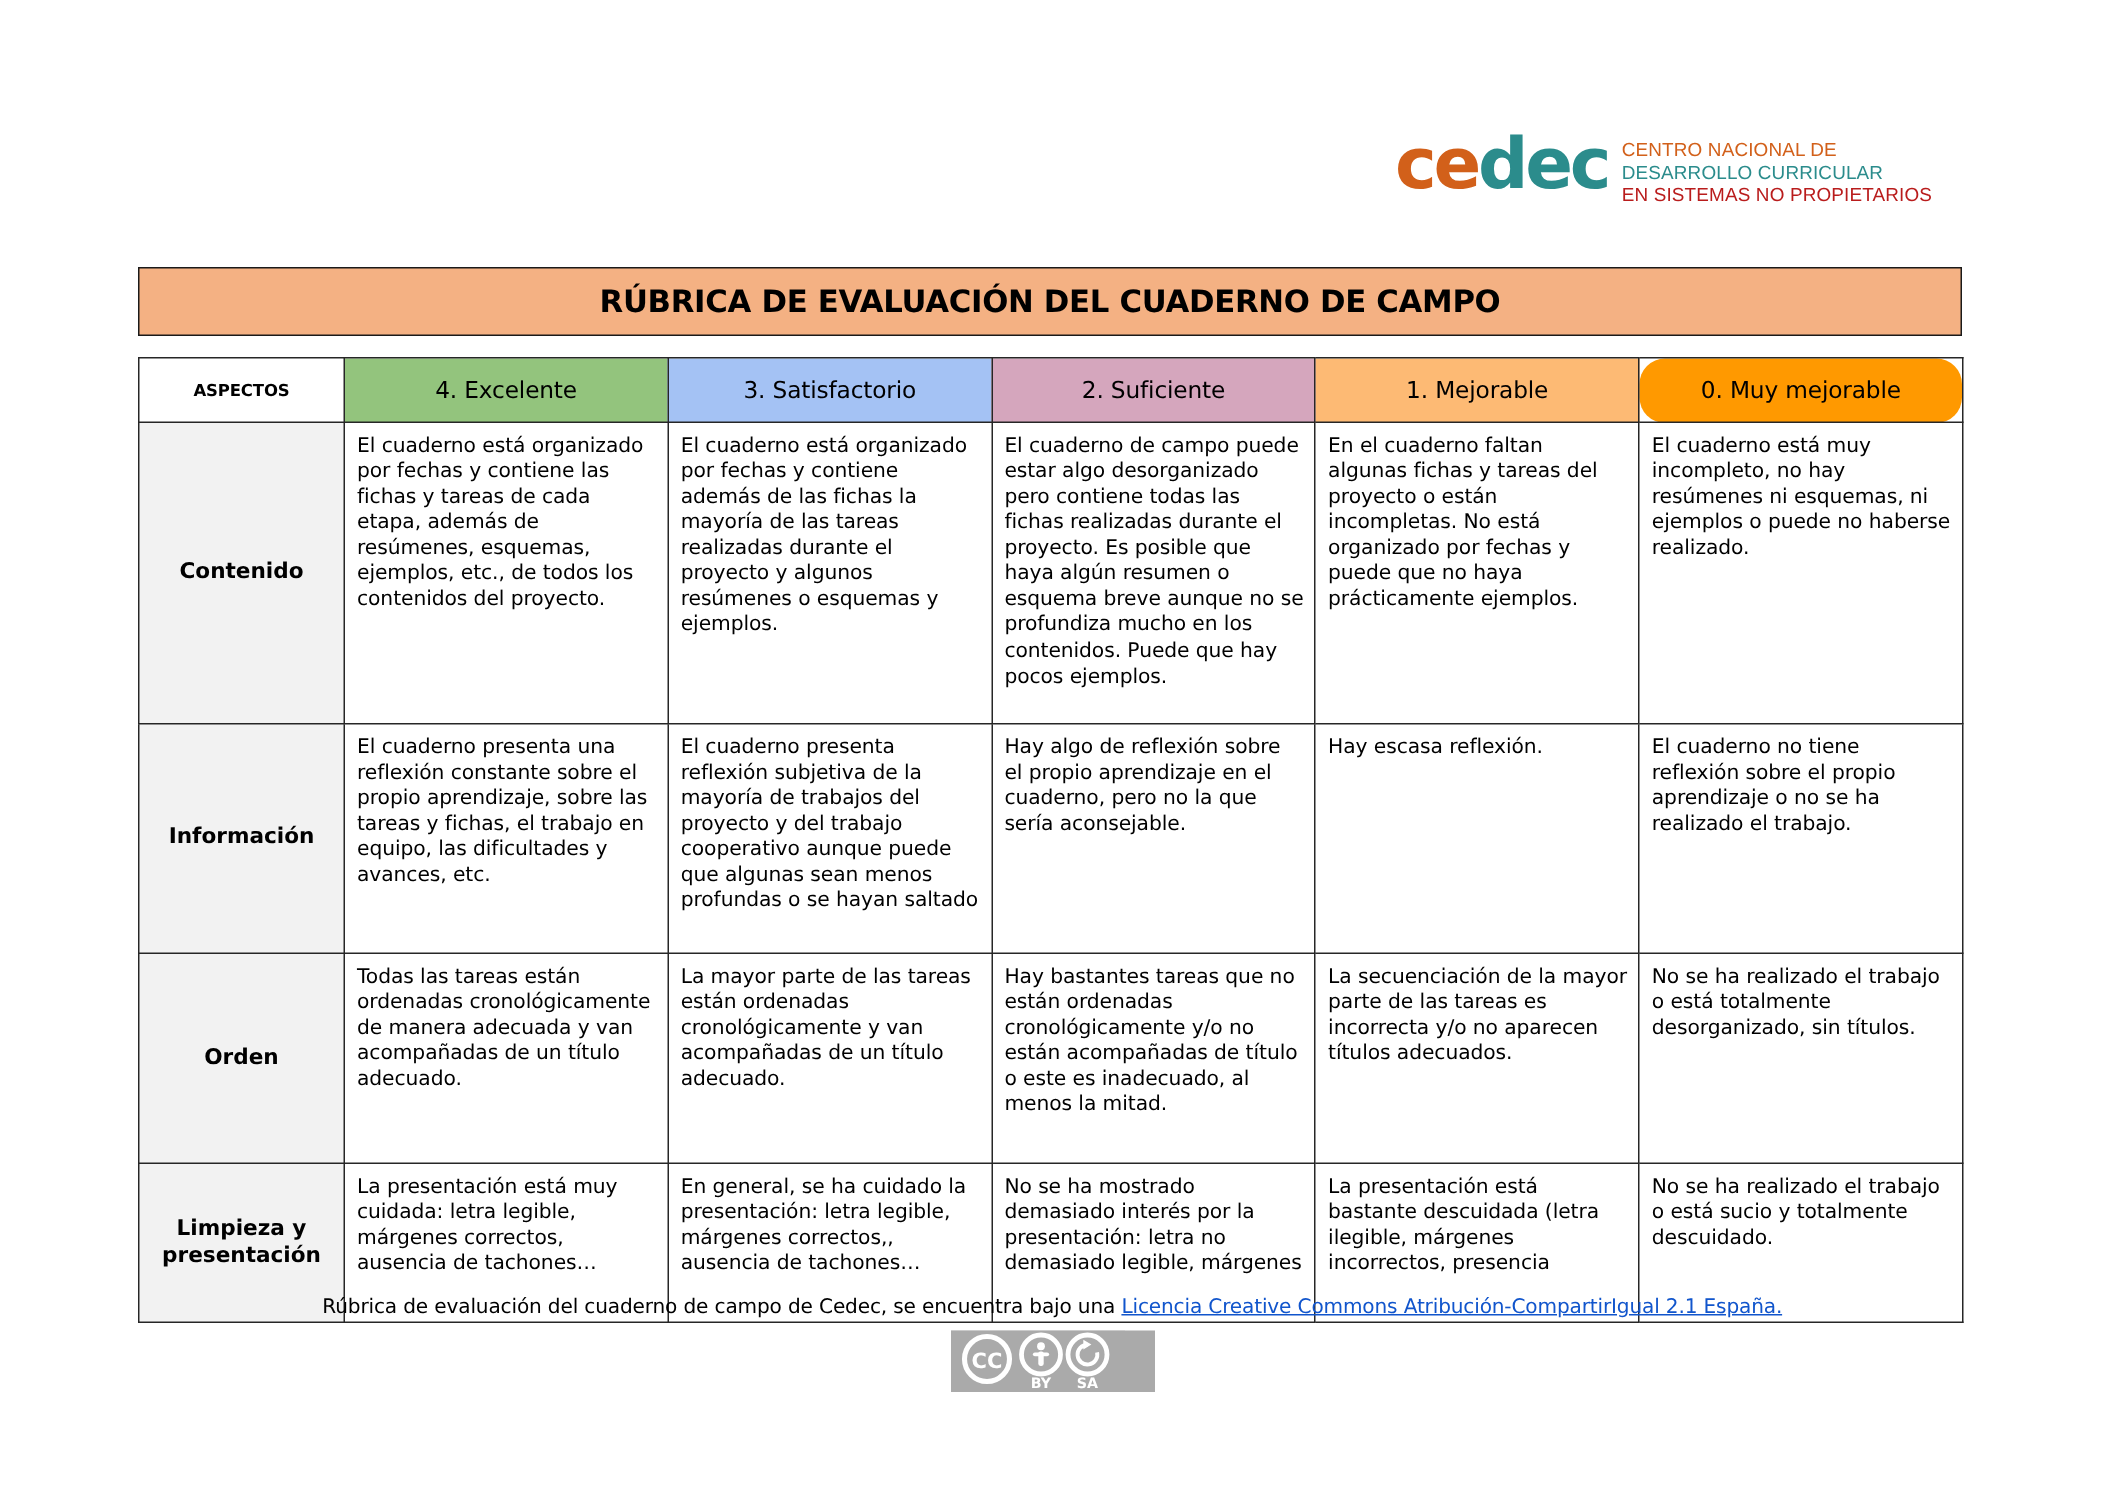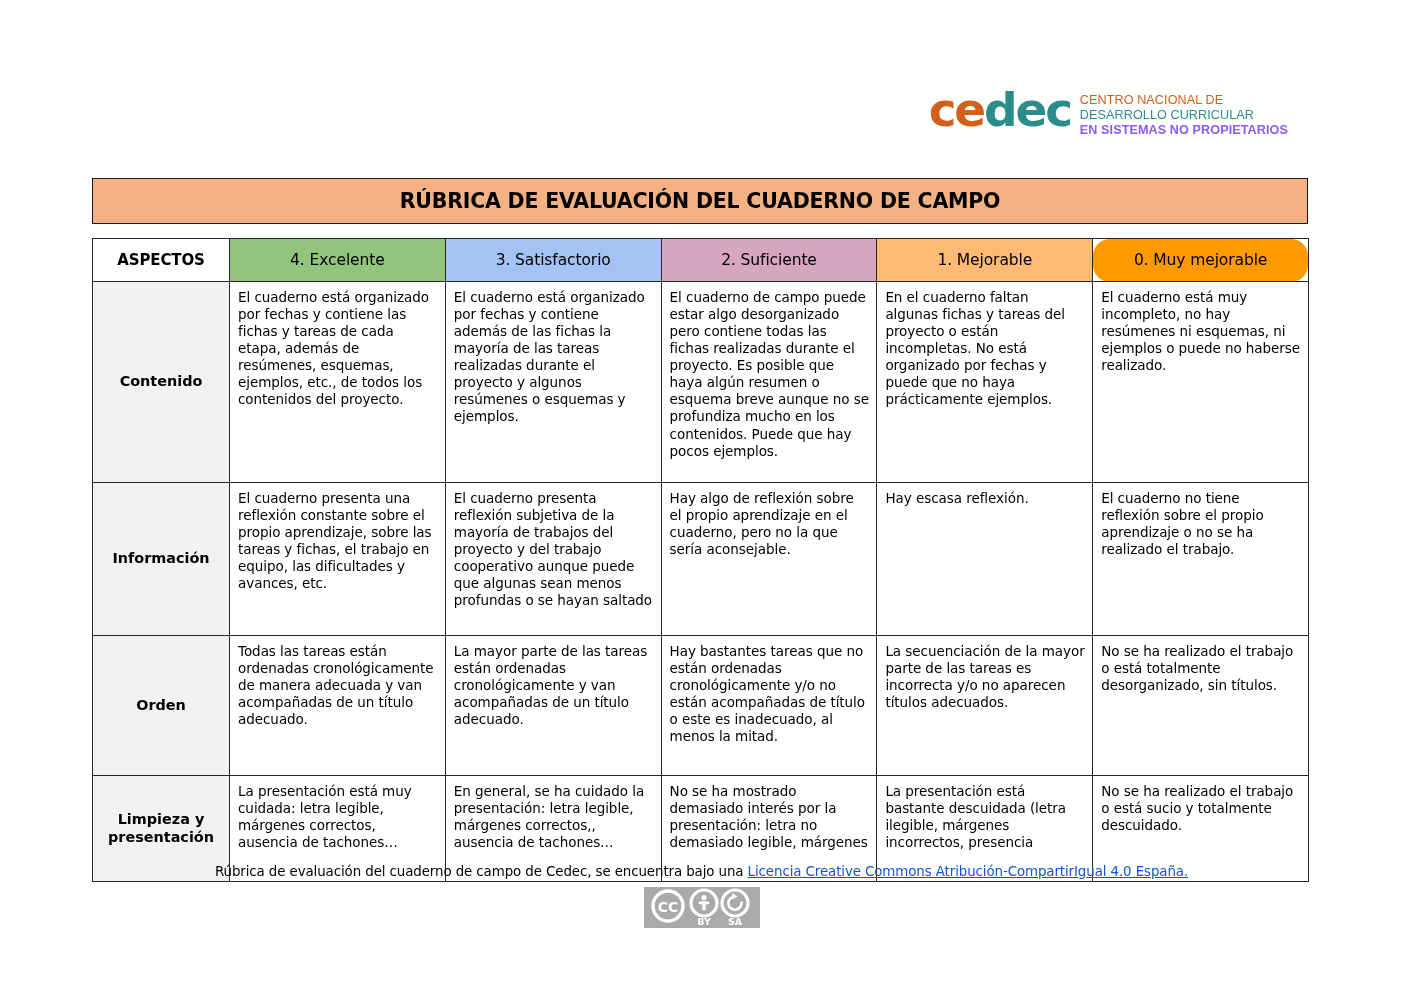--- a/index.html
+++ b/index.html
@@ -59,21 +59,21 @@
     margin-left: 9px;
     margin-top: 5px;
     font-size: 12.6px;
     line-height: 1.20;
     letter-spacing: 0.1px;
     font-family: "Liberation Sans", sans-serif;
     white-space: nowrap;
   }
   .tag-1 { color: #D2601A; }
   .tag-2 { color: #2B8C8C; }
-  .tag-3 { color: #8b5cf6; font-weight: bold; }
+  .tag-3 { color: #b91c1c; }
 
   
   .title-bar {
     position: absolute;
     left: 92px;
     top: 178px;
     width: 1216px;
     height: 46px;
     background: #F4B183;
     border: 1.6px solid #1a1a1a;
@@ -111,21 +111,21 @@
     height: 42px;
     text-align: center;
     vertical-align: middle;
     font-size: 15.5px;
     letter-spacing: -0.1px;
     padding: 0 4px;
   }
   .hdr .aspect-hdr {
     background: #ffffff;
     font-weight: bold;
-    font-size: 15px;
+    font-size: 11px;
   }
   .hdr .h-4 { background: #93C47D; }
   .hdr .h-3 { background: #A4C2F4; }
   .hdr .h-2 { background: #D5A6BD; }
   .hdr .h-1 { background: #FFE599; }
   .hdr .h-0 { background: #FF9900; }
 
   
   .aspect-cell {
     background: #F2F2F2;
@@ -161,21 +161,21 @@
     font-size: 13.4px;
     letter-spacing: -0.1px;
     line-height: 1.3;
   }
   .footer-link {
     color: #1155CC;
     text-decoration: underline;
   }
   .cc-badge {
     margin: 7px auto 0;
-    width: 116px;
+    width: 136px;
     height: 41px;
     background: #AAAAAA;
     position: relative;
     display: block;
   }
   .cc-badge svg { display: block; }
 </style>
 </head>
 <body>
 
@@ -248,21 +248,21 @@
         <td class="cell">La presentación está muy cuidada: letra legible, márgenes correctos, ausencia de tachones…</td>
         <td class="cell">En general, se ha cuidado la presentación: letra legible, márgenes correctos,, ausencia de tachones…</td>
         <td class="cell">No se ha mostrado demasiado interés por la presentación: letra no demasiado legible, márgenes</td>
         <td class="cell">La presentación está bastante descuidada (letra ilegible, márgenes incorrectos, presencia</td>
         <td class="cell">No se ha realizado el trabajo o está sucio y totalmente descuidado.</td>
       </tr>
     </tbody>
   </table>
 
   <div class="footer">
-    <div class="footer-line"><span>Rúbrica de evaluación del cuaderno de campo de Cedec, se encuentra bajo una </span><a class="footer-link" href="#" style="color: rgb(17, 85, 204);">Licencia Creative Commons Atribución-CompartirIgual 4.0 España.</a></div>
+    <div class="footer-line"><span>Rúbrica de evaluación del cuaderno de campo de Cedec, se encuentra bajo una </span><a class="footer-link" href="#" style="color: rgb(17, 85, 204);">Licencia Creative Commons Atribución-CompartirIgual 2.1 España.</a></div>
 
     <div class="cc-badge" style="background: rgb(170, 170, 170);">
       <svg width="116" height="41" viewBox="0 0 116 41">
         <rect x="0" y="0" width="116" height="41" fill="#AAAAAA"></rect>
 
         <circle cx="24" cy="19" r="15" fill="none" stroke="#ffffff" stroke-width="3.4"></circle>
         <text x="24" y="25" font-family="DejaVu Sans, sans-serif" font-size="14" font-weight="bold" fill="#ffffff" text-anchor="middle">CC</text>
 
         <circle cx="60" cy="16" r="13" fill="none" stroke="#ffffff" stroke-width="3.2"></circle>
         <circle cx="60" cy="10.5" r="2.6" fill="#ffffff"></circle>

